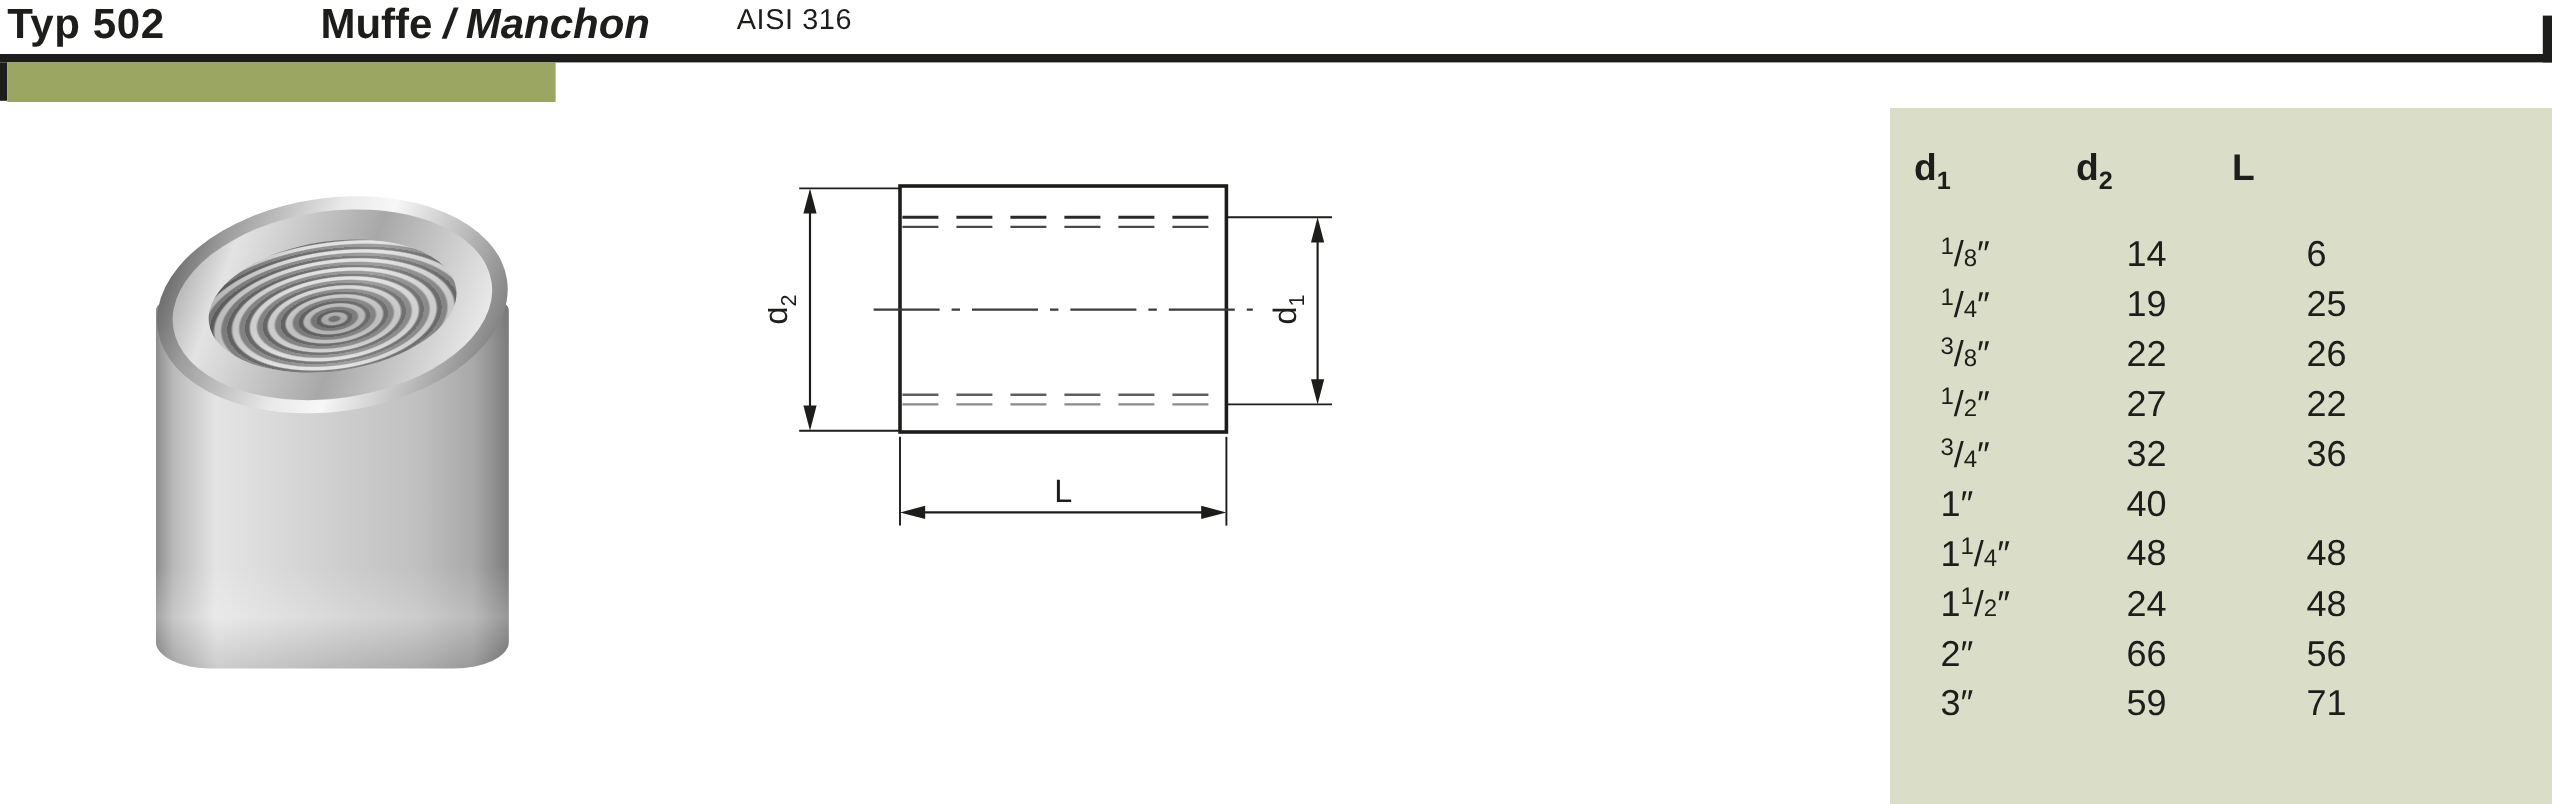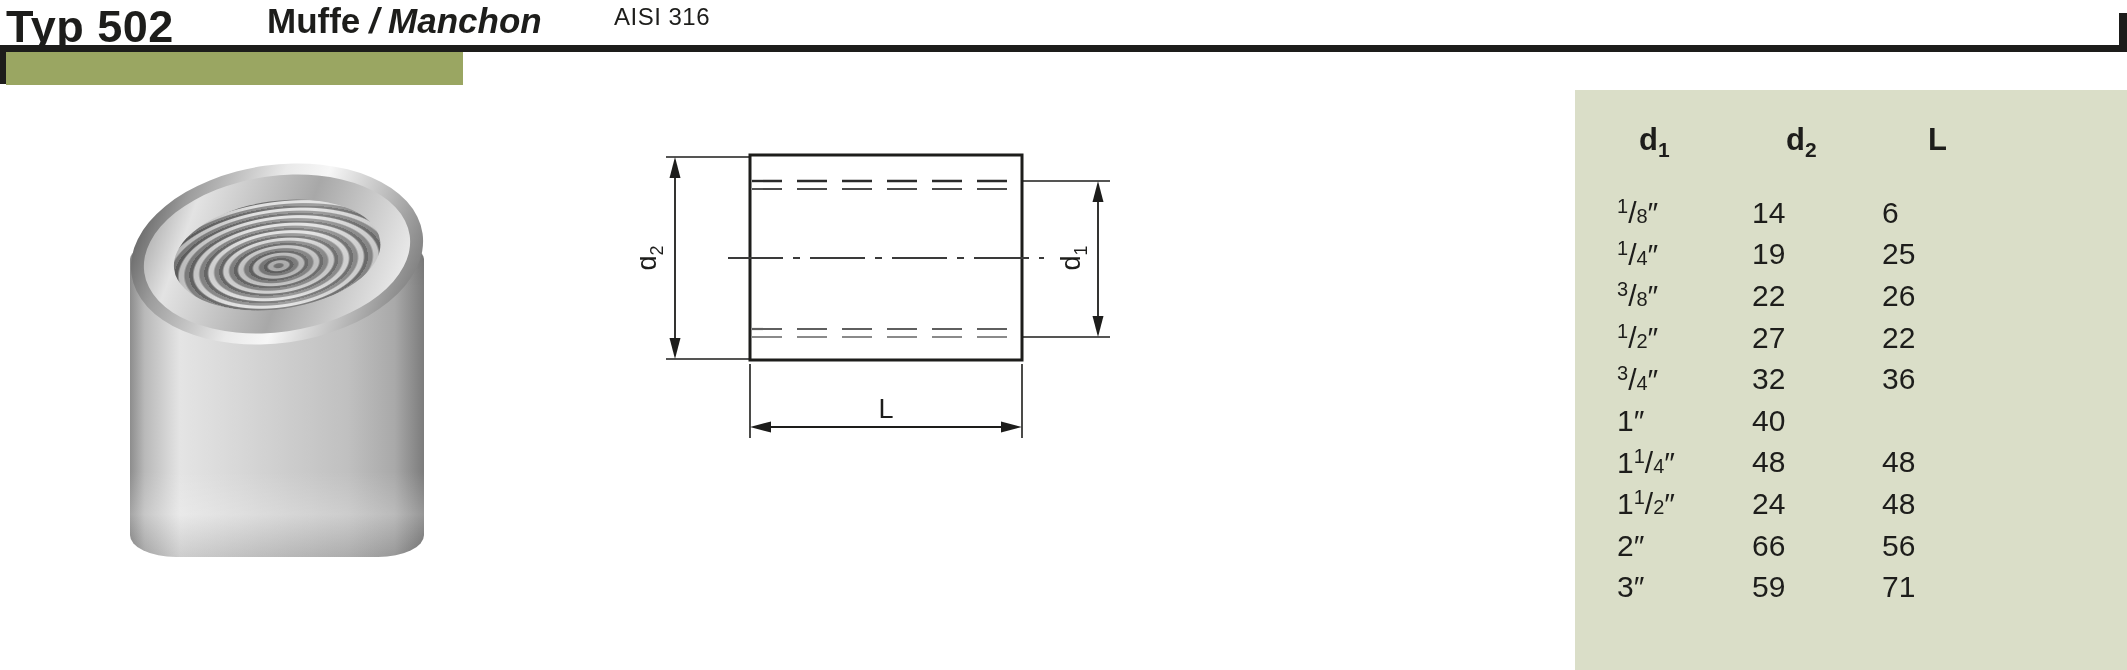--- a/index.html
+++ b/index.html
@@ -1,21 +1,21 @@
 <!DOCTYPE html>
 <html><head>
 <meta charset="utf-8">
 <style>
   html,body{margin:0;padding:0;background:#fff;}
   body{width:2127px;height:670px;position:relative;overflow:hidden;
        font-family:"Liberation Sans","DejaVu Sans",sans-serif;color:#1d1d1b;}
   .abs{position:absolute;}
 
   
-  #title-type{left:6px;top:1px;font-size:45px;font-weight:bold;letter-spacing:.5px;}
+  #title-type{left:6px;top:1px;font-size:35px;font-weight:bold;letter-spacing:.5px;}
   #title-name{left:267px;top:1px;font-size:35px;font-weight:bold;white-space:nowrap;}
   #title-name .sep{margin:0 9px;font-style:italic;}
   #title-name .fr{font-style:italic;}
   #title-material{left:614px;top:3px;font-size:24px;font-weight:normal;letter-spacing:.5px;}
   #top-rule{left:0;top:45px;width:2127px;height:7px;background:#1d1d1b;}
   #rule-tick-right{left:2119px;top:13px;width:8px;height:39px;background:#1d1d1b;}
   #rule-tick-left{left:0;top:52px;width:6px;height:32px;background:#1d1d1b;}
   #accent-bar{left:6px;top:52px;width:457px;height:33px;background:#9aa662;}
 
   
@@ -40,26 +40,26 @@
     background:radial-gradient(ellipse 45% 40% at 50% 62%,rgba(0,0,0,.28) 0%,rgba(0,0,0,.12) 45%,rgba(0,0,0,0) 75%),
       linear-gradient(115deg,rgba(0,0,0,.25) 0%,rgba(0,0,0,0) 35%,rgba(255,255,255,.15) 60%,rgba(0,0,0,.15) 100%);}
 
   
   #drawing{left:640px;top:140px;width:480px;height:310px;}
   #drawing text{font-family:"Liberation Sans","DejaVu Sans",sans-serif;fill:#1d1d1b;}
 
   
   #dim-table{left:1575px;top:90px;width:552px;height:580px;background:#dadec8;}
   #table-header-row{position:absolute;left:0;top:32px;width:100%;height:42px;
-    display:grid;grid-template-columns:135px 130px 1fr;padding-left:64px;box-sizing:border-box;
-    font-size:31px;font-weight:bold;gap:12px;}
+    display:grid;grid-template-columns:135px 130px 1fr;padding-left:20px;box-sizing:border-box;
+    font-size:31px;font-weight:bold;}
   #table-header-row sub{font-size:21px;line-height:0;}
   #table-body{position:absolute;left:0;top:102px;width:100%;padding-left:42px;box-sizing:border-box;}
   .t-row{display:grid;grid-template-columns:135px 130px 1fr;height:41.6px;
-    align-items:center;font-size:30px;}
+    align-items:center;font-size:30px;gap:20px;}
   .frac-num{font-size:20px;vertical-align:10px;}
   .frac-den{font-size:20px;vertical-align:0;}
 </style>
 </head>
 <body>
 
 <div class="abs" id="title-type">Typ 502</div>
 <div class="abs" id="title-name">
   <span>Muffe</span><span class="sep">/</span><span class="fr">Manchon</span>
 </div>

